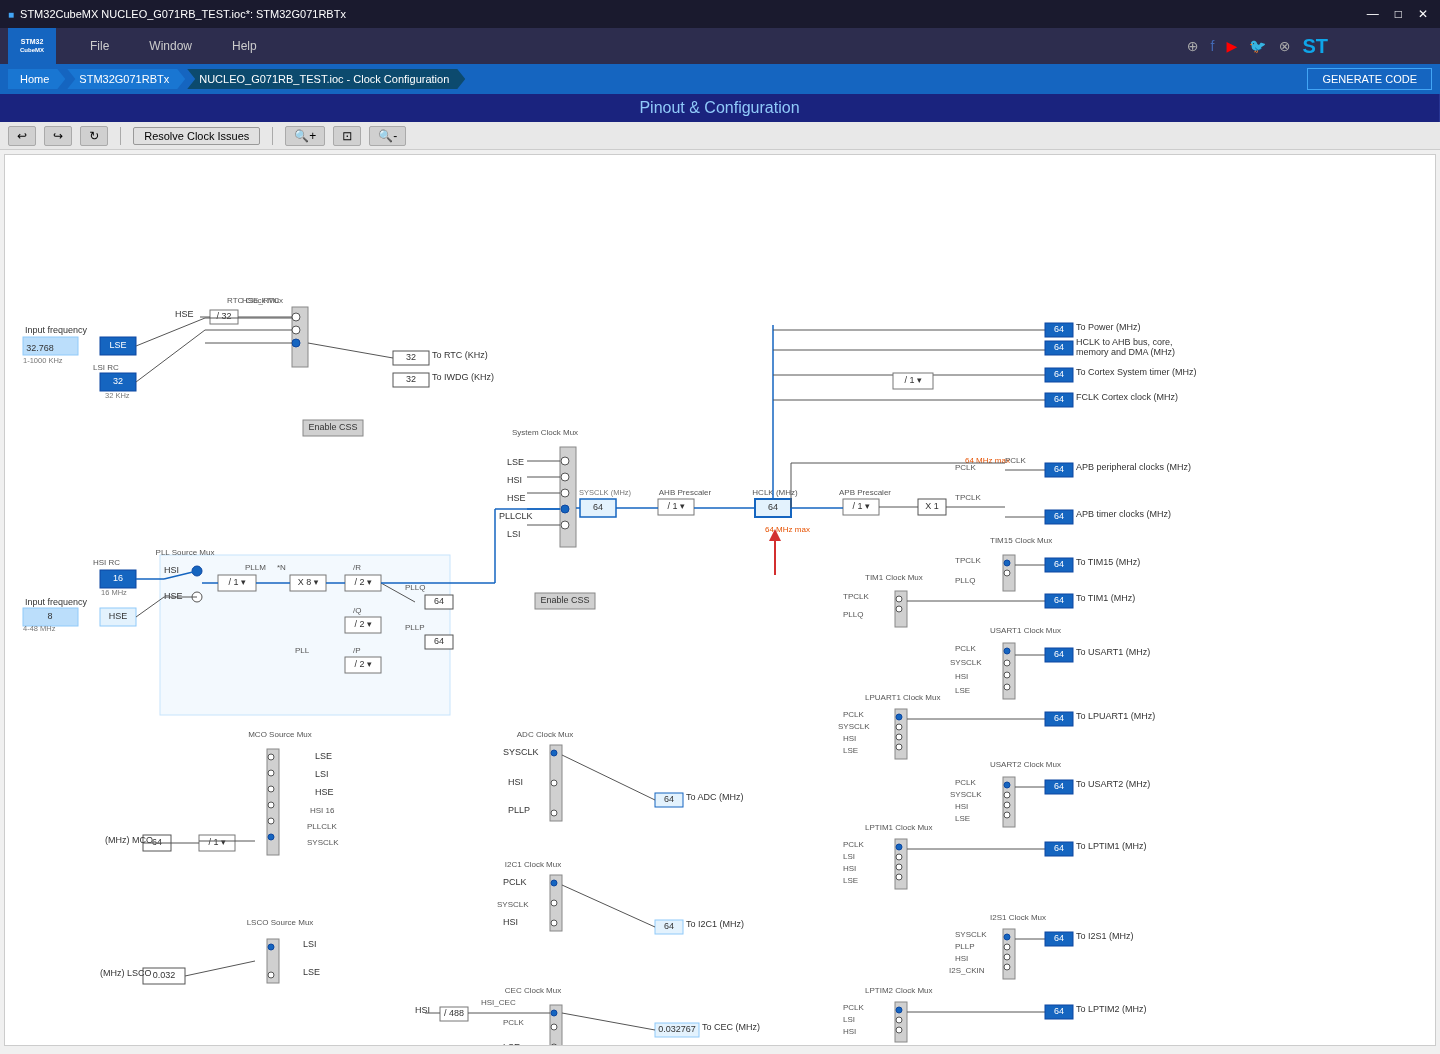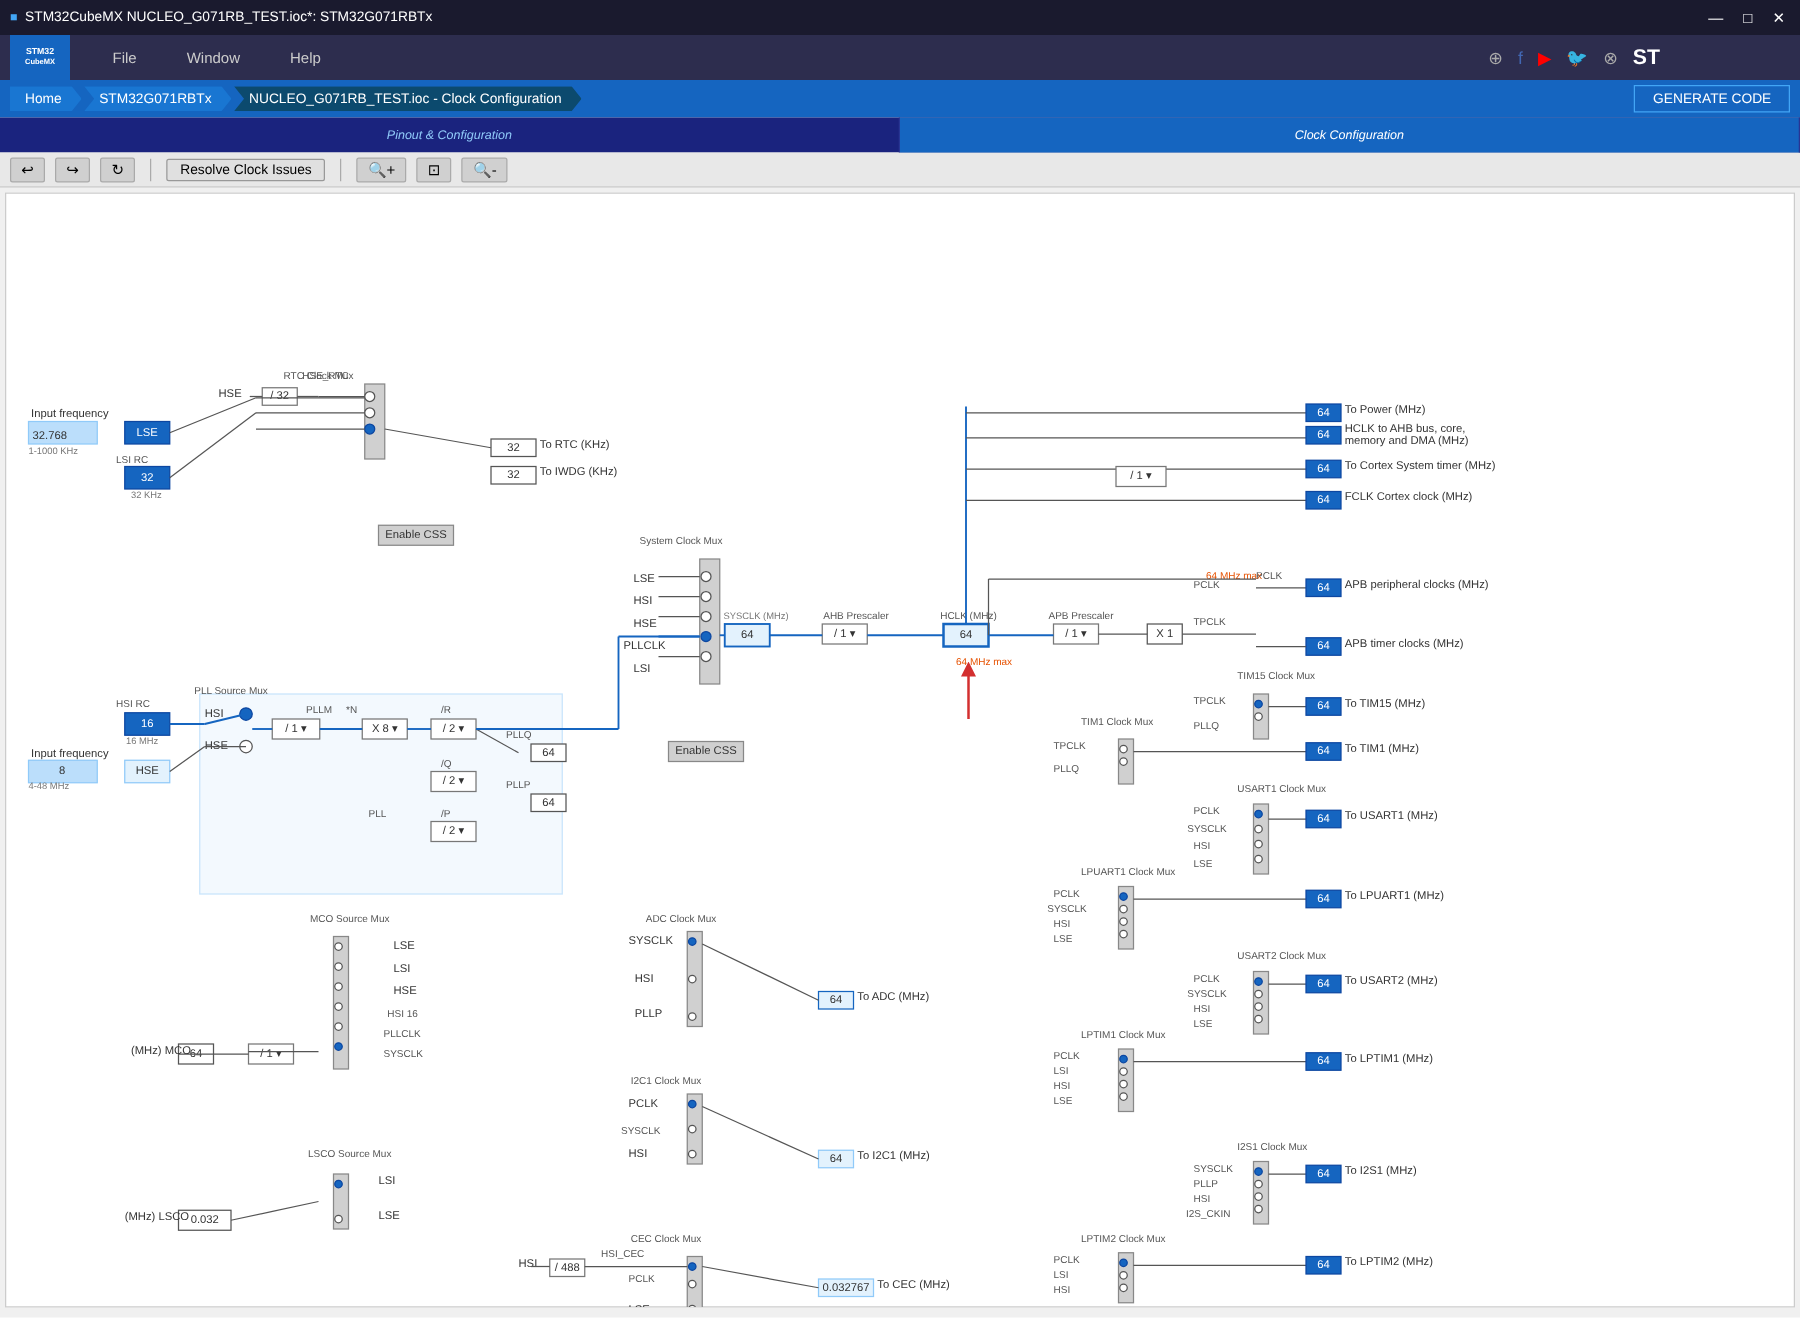--- a/index.html
+++ b/index.html
@@ -81,25 +81,24 @@
     #tab-bar {
       display: flex;
       height: 28px;
       background: #1a237e;
     }
     .tab {
       flex: 1;
       display: flex;
       align-items: center;
       justify-content: center;
-      font-size: 10px;
+      font-size: 16px;
       color: #90caf9;
       cursor: pointer;
       border-right: 1px solid #283593;
-      font-style: italic;
     }
     .tab.active {
       background: #1565c0;
       color: white;
     }
 
     
     #toolbar {
       background: #e8e8e8;
       height: 28px;
@@ -257,34 +256,33 @@
   </div>
   <span class="menu-item" style="margin-left:10px;">File</span>
   <span class="menu-item">Window</span>
   <span class="menu-item">Help</span>
   <div class="right-icons">
     <span style="color:#aaa;">⊕</span>
     <span style="color:#4267B2;">f</span>
     <span style="color:#ff0000;">▶</span>
     <span style="color:#1da1f2;">🐦</span>
     <span style="color:#aaa;">⊗</span>
-    <span style="color:#ffffff;font-weight:bold;font-size:17px;">ST</span>
+    <span style="color:#0ea5e9;font-weight:bold;font-size:20px;">ST</span>
   </div>
 </div>
 
 <div id="breadcrumb">
   <div class="breadcrumb-item">Home</div>
   <div class="breadcrumb-item">STM32G071RBTx</div>
   <div class="breadcrumb-item active">NUCLEO_G071RB_TEST.ioc - Clock Configuration</div>
   <button id="generate-btn">GENERATE CODE</button>
 </div>
 
 <div id="tab-bar">
   <div class="tab">Pinout &amp; Configuration</div>
-  <div class="tab active">Clock Configuration</div>
 </div>
 
 <div id="toolbar">
   <button style="font-size:12px;">↩</button>
   <button style="font-size:12px;">↪</button>
   <button style="font-size:12px;">↻</button>
   <div class="separator"></div>
   <button class="resolve-btn">Resolve Clock Issues</button>
   <div class="separator"></div>
   <button style="font-size:12px;">🔍+</button>

